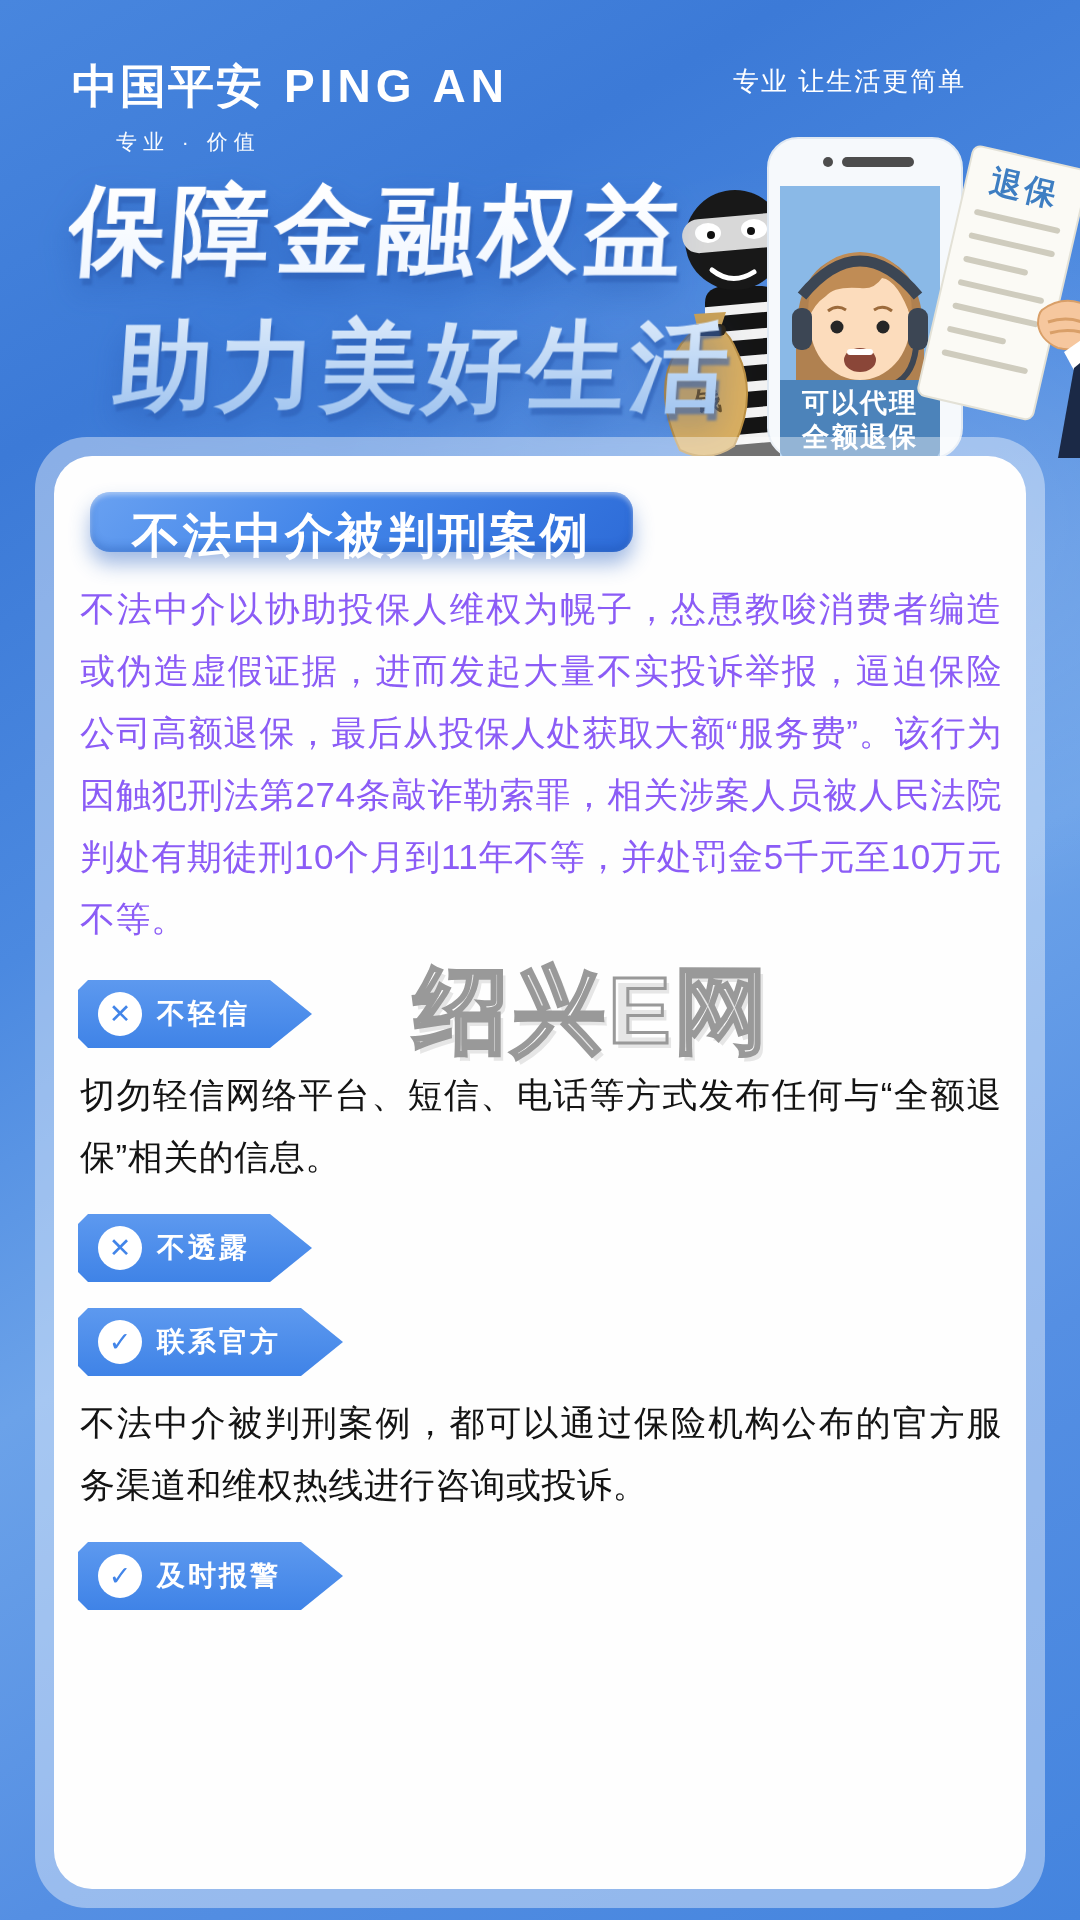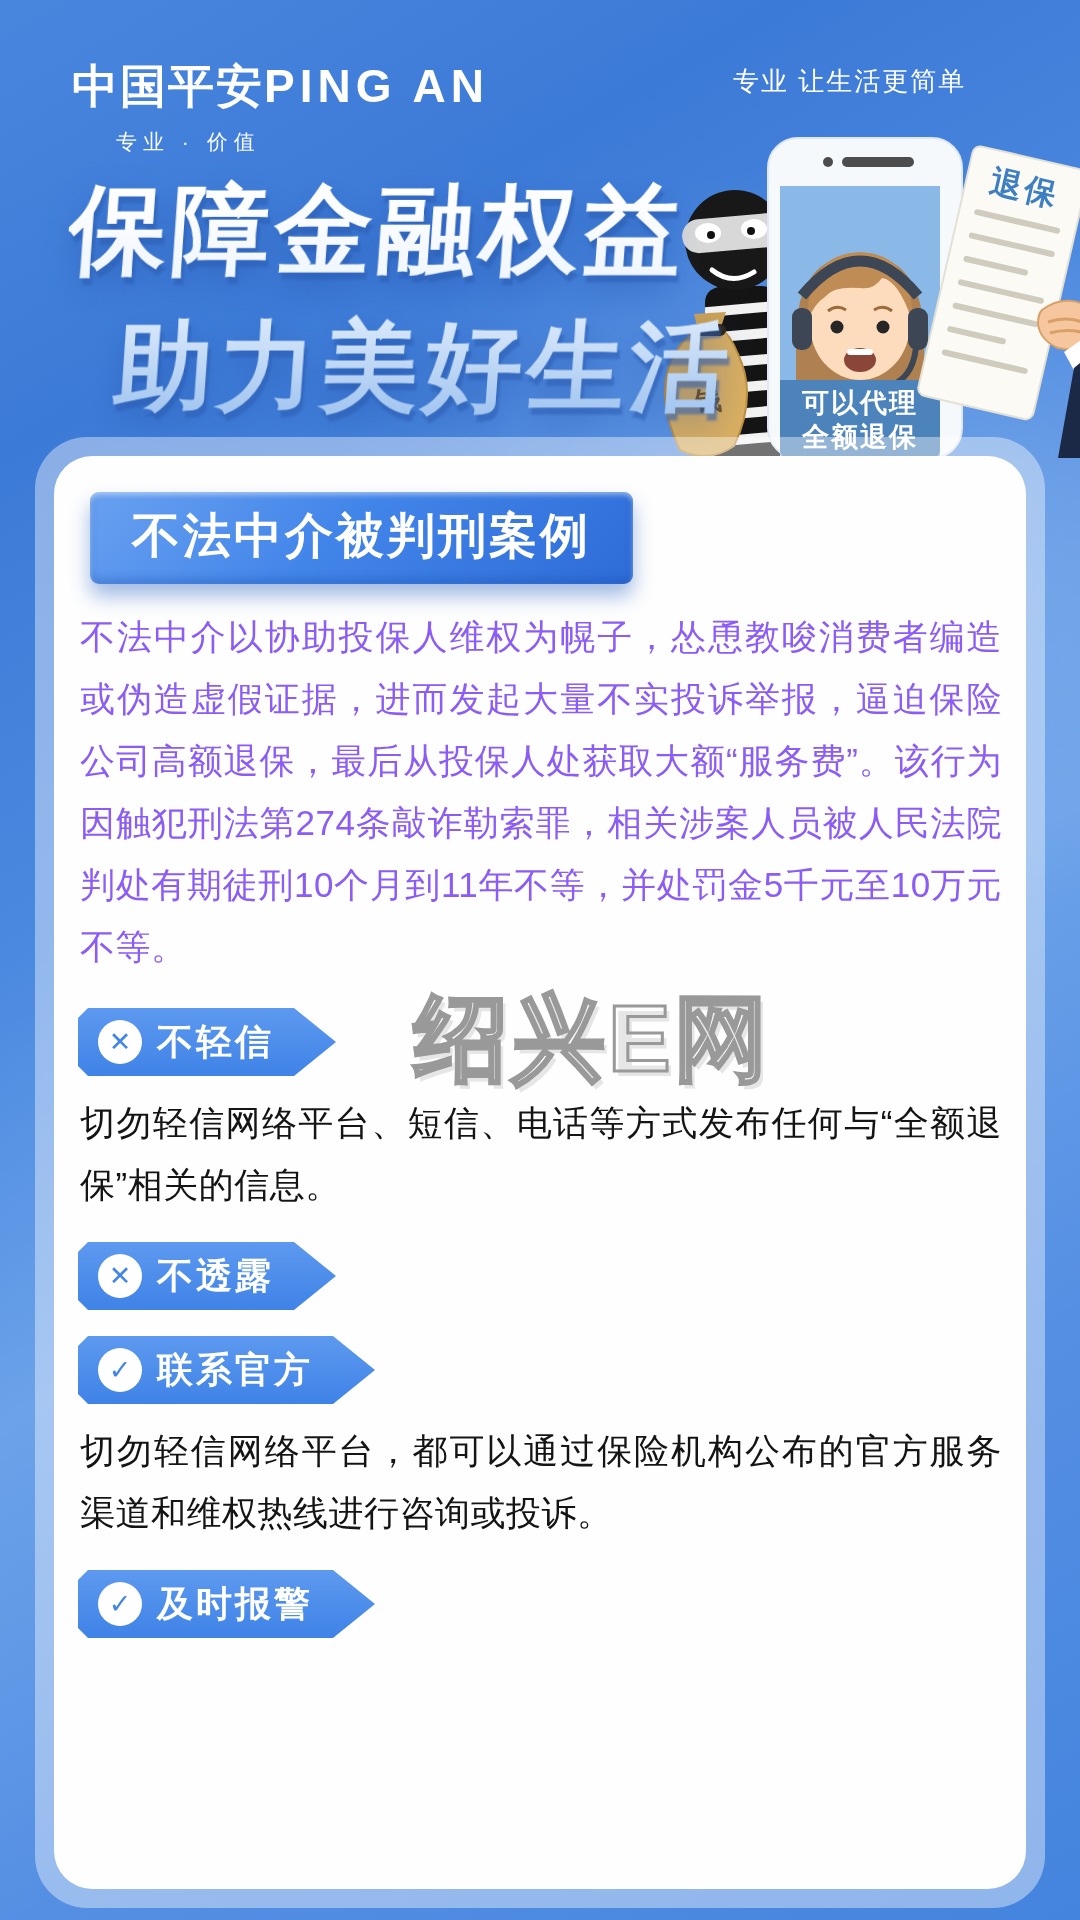--- a/index.html
+++ b/index.html
@@ -3,55 +3,55 @@
 <meta charset="utf-8">
 <style>
   html,body{margin:0;padding:0;}
   body{width:1080px;height:1920px;font-family:"Liberation Sans","DejaVu Sans",sans-serif;}
   .page{position:relative;width:1080px;height:1920px;overflow:hidden;
     background:
       radial-gradient(ellipse 900px 620px at 82% 28%, rgba(255,255,255,.20), transparent 62%),
       linear-gradient(150deg,#4886de 0%,#3c7ad7 18%,#4b89e0 38%,#6ba2e9 56%,#558fe3 76%,#4484de 100%);}
   
   .logo{position:absolute;left:72px;top:56px;color:#fff;z-index:3;}
-  .logo-row{display:flex;align-items:baseline;font-weight:800;font-size:46px;letter-spacing:2px;}
+  .logo-row{display:flex;align-items:baseline;gap:20px;font-weight:800;font-size:46px;letter-spacing:2px;}
   .logo-en{letter-spacing:5px;}
   .tagline{margin:10px 0 0 44px;font-size:21px;letter-spacing:6px;color:rgba(255,255,255,.96);}
   .slogan{position:absolute;left:733px;top:64px;font-size:26px;color:#fff;letter-spacing:2px;z-index:3;}
   
   .hero-title{position:absolute;left:64px;top:162px;z-index:2;font-size:98px;font-weight:900;line-height:136px;letter-spacing:5px;
     transform:skewX(-4deg);
     background:linear-gradient(180deg,#ffffff 10%,#f1f7ff 40%,#cfe2f8 64%,#9dc2ef 96%);
     -webkit-background-clip:text;background-clip:text;color:transparent;
     filter:drop-shadow(3px 7px 1px rgba(43,92,178,.55)) drop-shadow(0 12px 16px rgba(30,75,160,.35));}
   .hero-line2{margin-left:56px;}
   
   .illu{position:absolute;left:650px;top:128px;z-index:1;}
   
   .card{position:absolute;left:35px;top:437px;width:1010px;height:1471px;box-sizing:border-box;
     padding:19px;border-radius:52px;background:rgba(255,255,255,.40);z-index:2;}
   .card-inner{width:100%;height:100%;box-sizing:border-box;background:#fefefe;border-radius:38px;
     padding:36px 24px 0 24px;overflow:hidden;}
-  .pill{display:inline-block;margin-left:12px;padding:0 42px;height:92px;line-height:88px;border-radius:9px;
+  .pill{display:inline-block;margin-left:12px;padding:0 42px;height:60px;line-height:88px;border-radius:20px;
     font-size:48px;font-weight:800;color:#fff;letter-spacing:3px;
     background:linear-gradient(135deg,#69a1f1 0%,#4285e9 45%,#2e6cd8 100%);
     box-shadow:0 12px 20px rgba(47,103,196,.45), inset 0 3px 5px rgba(255,255,255,.45), inset 0 -5px 9px rgba(20,70,160,.30);}
   .body-text{margin:22px 0 0 2px;font-size:35px;line-height:62px;color:#8b5cf6;text-align:justify;letter-spacing:.5px;}
   .badge2-row{position:relative;margin-top:12px;}
   .watermark{position:absolute;left:336px;top:-14px;font-size:94px;font-weight:900;letter-spacing:3px;
     color:transparent;-webkit-text-stroke:3px #474747;opacity:.55;white-space:nowrap;
     text-shadow:4px 5px 0 rgba(130,130,130,.35);pointer-events:none;text-align:center;}
   .tip{margin-top:26px;}
   .tip-first{margin-top:30px;}
   .tip-label{display:inline-flex;align-items:center;height:68px;padding:0 62px 0 20px;
     background:linear-gradient(180deg,#5d99ef,#3f83e7);
     clip-path:polygon(0 10px,10px 0,calc(100% - 42px) 0,100% 50%,calc(100% - 42px) 100%,10px 100%,0 calc(100% - 10px));}
   .tip-icon{width:44px;height:44px;border-radius:50%;background:#fff;color:#4285e9;font-size:27px;font-weight:900;
     display:flex;align-items:center;justify-content:center;margin-right:15px;flex:0 0 44px;}
-  .tip-title{font-size:36px;font-weight:800;color:#fff;letter-spacing:3px;}
+  .tip-title{font-size:28px;font-weight:800;color:#fff;letter-spacing:3px;}
   .tip-body{margin:16px 0 0 2px;font-size:35px;line-height:62px;color:#141414;text-align:justify;letter-spacing:.5px;}
 </style>
 </head>
 <body>
 
 <div class="page">
 
   <header>
     <div class="logo">
       <div class="logo-row">
@@ -179,21 +179,21 @@
           <span class="tip-icon">✕</span>
           <span class="tip-title">不透露</span>
         </div>
       </section>
 
       <section class="tip">
         <div class="tip-label">
           <span class="tip-icon">✓</span>
           <span class="tip-title">联系官方</span>
         </div>
-        <p class="tip-body">切勿轻信网络平台，都可以通过保险机构公布的官方服务渠道和维权热线进行咨询或投诉。</p>
+        <p class="tip-body">不法中介被判刑案例，都可以通过保险机构公布的官方服务渠道和维权热线进行咨询或投诉。</p>
       </section>
 
       <section class="tip">
         <div class="tip-label">
           <span class="tip-icon">✓</span>
           <span class="tip-title">及时报警</span>
         </div>
         
       </section>
 

